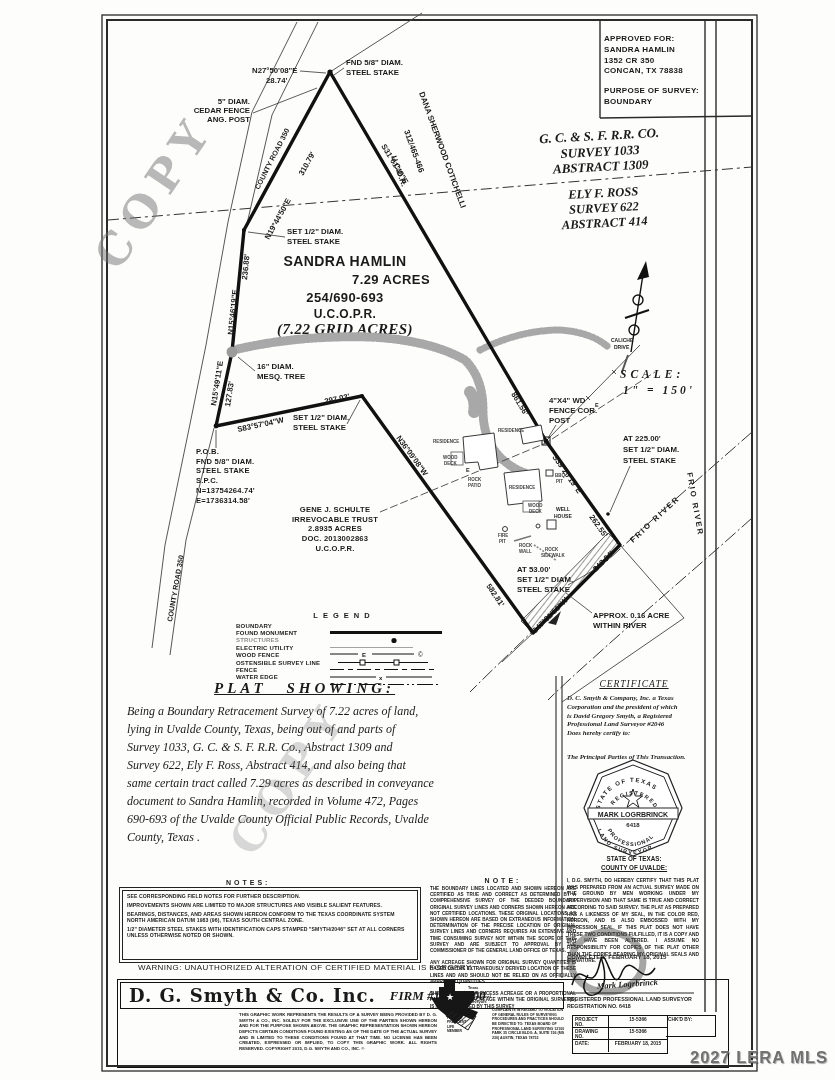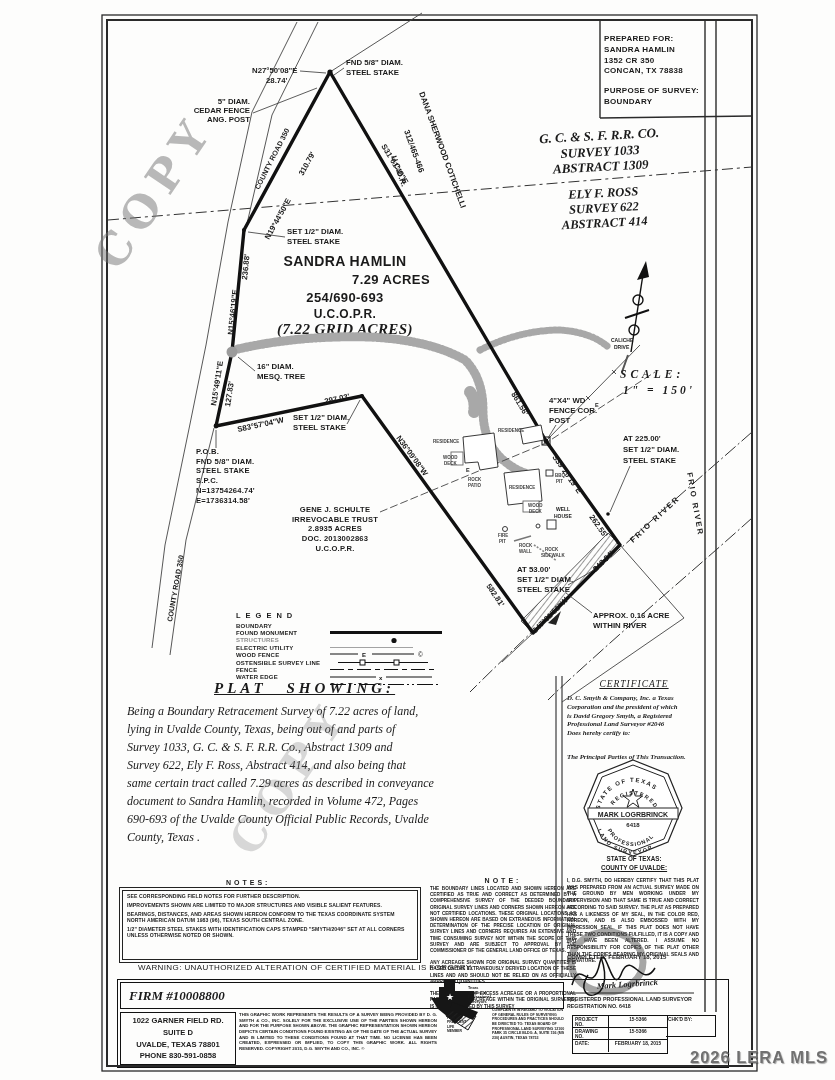--- a/index.html
+++ b/index.html
@@ -12,21 +12,21 @@
   #map-labels text{font-family:"Liberation Sans",sans-serif;font-weight:bold;fill:#1a1a1a;}
   #map-labels .lbl-serif{font-family:"Liberation Serif",serif;font-style:italic;}
   #map-labels .lbl-struct{fill:#3d3d3d;font-weight:600;}
   .prep{left:604px;top:34px;width:150px;font-size:8px;font-weight:bold;line-height:1.35;letter-spacing:.3px;}
   .prep .gap{height:9px;}
   .adj{font-family:"Liberation Serif",serif;font-style:italic;font-weight:bold;text-align:center;line-height:1.2;}
   .subj{width:170px;text-align:center;font-weight:bold;letter-spacing:.4px;}
   .grid-acres{font-family:"Liberation Serif",serif;font-style:italic;font-weight:bold;}
   .blocktxt{font-size:7.6px;font-weight:bold;line-height:1.28;letter-spacing:.2px;}
   .legend{left:236px;top:611px;width:216px;z-index:3;}
-  .lg-title{text-align:left;font-size:7.5px;font-weight:bold;letter-spacing:5px;margin-bottom:2px;}
+  .lg-title{text-align:center;font-size:7.5px;font-weight:bold;letter-spacing:5px;margin-bottom:2px;}
   .lg-row{display:flex;align-items:center;height:7.4px;}
   .lg-lab{width:92px;font-size:6px;font-weight:bold;letter-spacing:.2px;}
   .lg-lab.gray{color:#8b8b8b;}
   .lg-sym{flex:1;height:7px;}
   .plat-title{left:214px;top:680px;font-family:"Liberation Serif",serif;font-style:italic;font-weight:bold;
               font-size:15px;letter-spacing:4px;word-spacing:12px;text-decoration:underline;}
   .para{left:127px;top:702px;width:452px;font-family:"Liberation Serif",serif;font-style:italic;
         font-size:12px;line-height:1.5;}
   .sec-title{font-size:7px;font-weight:bold;letter-spacing:3px;}
   .notes-box{left:122px;top:890px;width:296px;height:70px;border:1px solid #222;outline:1px solid #222;outline-offset:2px;
@@ -259,21 +259,21 @@
         <text transform="translate(519,553)" font-size="4.5" class="lbl-struct">WALL</text>
         <text transform="translate(545,551)" font-size="4.5" class="lbl-struct">ROCK</text>
         <text transform="translate(541,557)" font-size="4.5" class="lbl-struct">SIDEWALK</text>
         <text transform="translate(556,511)" font-size="5">WELL</text>
         <text transform="translate(554,518)" font-size="5">HOUSE</text>
         <text transform="translate(597,989) rotate(-4)" font-size="8.5" class="lbl-serif">Mark Logrbrinck</text>
       </g>
   </svg>
 
   <div class="abs htext prep">
-    <div>PREPARED FOR:</div>
+    <div>APPROVED FOR:</div>
     <div class="prel">SANDRA HAMLIN
 1352 CR 350
 CONCAN, TX 78838</div>
     <div class="gap"></div>
     <div>PURPOSE OF SURVEY:</div>
     <div>BOUNDARY</div>
   </div>
 
   <div class="abs htext adj prel" style="left:492px;top:128px;width:216px;font-size:13px;transform:rotate(-3deg);">G. C. &amp; S. F. R.R. CO.
 SURVEY 1033
@@ -419,26 +419,23 @@
     <div>STATE OF TEXAS:</div>
     <div class="u">COUNTY OF UVALDE:</div>
   </div>
   <div class="abs htext affi">I, D.G. SMYTH, DO HEREBY CERTIFY THAT THIS PLAT WAS PREPARED FROM AN ACTUAL SURVEY MADE ON THE GROUND BY MEN WORKING UNDER MY SUPERVISION AND THAT SAME IS TRUE AND CORRECT ACCORDING TO SAID SURVEY. THE PLAT AS PREPARED HAS A LIKENESS OF MY SEAL, IN THE COLOR RED, HEREON, AND IS ALSO EMBOSSED WITH MY IMPRESSION SEAL. IF THIS PLAT DOES NOT HAVE THESE TWO CONDITIONS FULFILLED, IT IS A COPY AND MAY HAVE BEEN ALTERED. I ASSUME NO RESPONSIBILITY FOR COPIES OF THE PLAT OTHER THAN THE COPIES BEARING MY ORIGINAL SEALS AND SIGNATURE.</div>
   <div class="abs htext completed">COMPLETED:  FEBRUARY 18, 2015</div>
   <div class="abs htext reg prel">REGISTERED PROFESSIONAL LAND SURVEYOR
 REGISTRATION NO. 6418</div>
 
   <div class="abs htext cbox" style="left:117px;top:979px;width:610px;height:87px;"></div>
   <div class="abs htext banner">
+    <span class="co-name">D. G. Smyth &amp; Co. Inc.</span>
     <span class="co-firm">FIRM #10008800</span>
   </div>
-  <div class="abs htext addr prel">1022 GARNER FIELD RD.
-SUITE D
-UVALDE, TEXAS 78801
-PHONE 830-591-0858</div>
   <div class="abs htext discl">THIS GRAPHIC WORK REPRESENTS THE RESULTS OF A SURVEY BEING PROVIDED BY D. G. SMYTH &amp; CO., INC. SOLELY FOR THE EXCLUSIVE USE OF THE PARTIES SHOWN HEREON AND FOR THE PURPOSE SHOWN ABOVE. THE GRAPHIC REPRESENTATION SHOWN HEREON DEPICTS CERTAIN CONDITIONS FOUND EXISTING AS OF THE DATE OF THE ACTUAL SURVEY AND IS LIMITED TO THESE CONDITIONS FOUND AT THAT TIME. NO LICENSE HAS BEEN CREATED, EXPRESSED OR IMPLIED, TO COPY THIS GRAPHIC WORK. ALL RIGHTS RESERVED. COPYRIGHT 2015, D.G. SMYTH AND CO., INC.  ©</div>
 
   <svg class="abs htext" style="left:424px;top:978px;" width="72" height="62" viewBox="0 0 72 62">
     <path d="M20,2 L31,2 L31,13 L50,13 L50,22 L45,28 L38,40 L31,46 L24,39 L14,31 L7,20 L15,20 L15,9 L20,9 Z" fill="#161616"></path>
     <path d="M28,27 L52,38 L44,52 L22,38 Z" fill="url(#stripes)" stroke="#161616" stroke-width="1"></path>
     <path d="M28,24 L54,34 L49,42 L26,32 Z" fill="#161616"></path>
     <text x="22" y="22" font-size="9" fill="#fff">★</text>
   </svg>
   <div class="abs htext tsps prel">Texas
 Society of
@@ -463,15 +460,15 @@
       <div class="pt-row">
         <span class="pt-l">DATE:</span>
         <span class="pt-v">FEBRUARY 18, 2015</span>
       </div>
     </div>
     <div class="pt-chk">CHK'D BY:</div>
   </div>
 
   <div class="abs copy" style="left:70px;top:172px;width:160px;text-align:center;transform:rotate(-56deg);">COPY</div>
   <div class="abs copy" style="left:205px;top:758px;width:160px;text-align:center;transform:rotate(-56deg);opacity:.55;">COPY</div>
-  <div class="abs mls">2026 LERA MLS</div>
+  <div class="abs mls">2027 LERA MLS</div>
 
 </div>
 
 </body></html>

